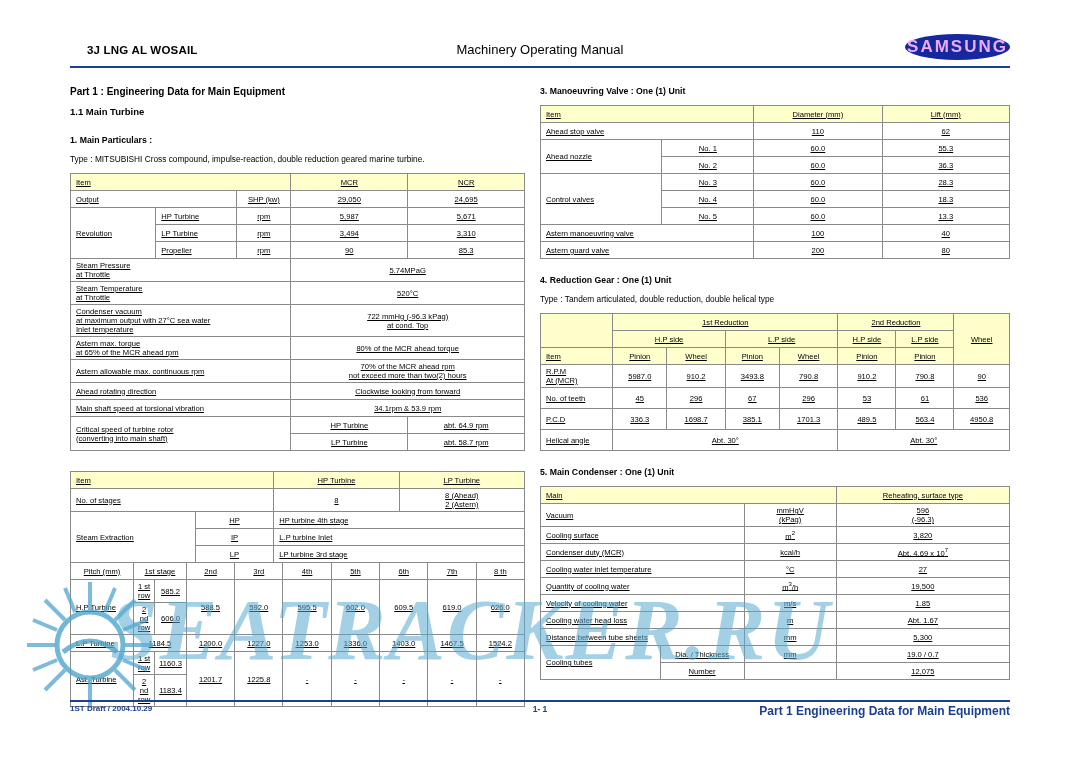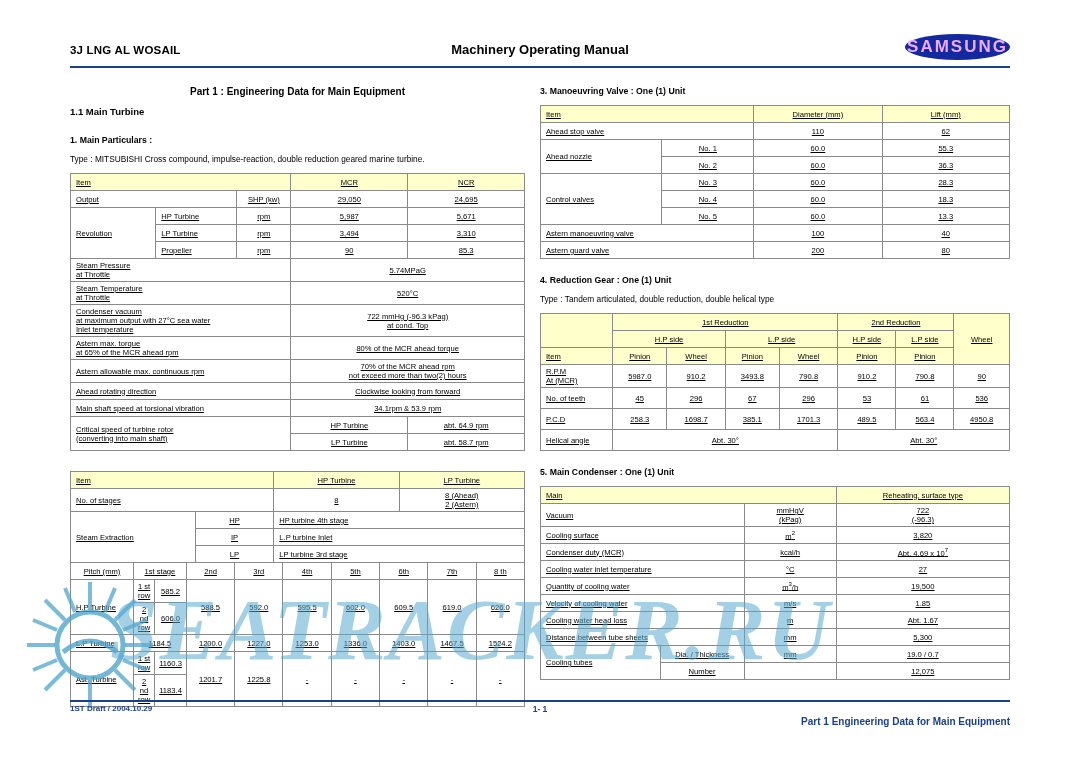--- a/index.html
+++ b/index.html
@@ -9,42 +9,42 @@
     font-family:"Liberation Sans",sans-serif;
     font-size:8.5px;
     color:#000;
     position:relative;
     overflow:hidden;
   }
   .page{position:absolute;left:0;top:0;width:1080px;height:757px;}
 
   
   .hdr{position:absolute;left:70px;top:40px;width:940px;height:34px;}
-  .hdr-left{position:absolute;left:0;top:4px;font-size:11.5px;font-weight:bold;letter-spacing:.2px;}
-  .hdr-center{position:absolute;left:0;top:2px;width:940px;text-align:center;font-size:13px;font-weight:bold;}
+  .hdr-left{position:absolute;left:17px;top:4px;font-size:11.5px;font-weight:bold;letter-spacing:.2px;}
+  .hdr-center{position:absolute;left:0;top:2px;width:940px;text-align:center;font-size:13px;font-weight:normal;}
   .hdr-rule{position:absolute;left:0;top:26px;width:940px;height:2px;background:#1b3f8f;}
   .samsung{
     position:absolute;right:0;top:-6px;width:105px;height:26px;
     background:#1428a0;border-radius:50%/50%;
     display:flex;align-items:center;justify-content:center;
   }
   .samsung span{color:#f0abfc;font-size:17px;font-weight:bold;letter-spacing:2px;font-family:"Liberation Sans",sans-serif;}
 
   
   .ftr{position:absolute;left:70px;top:700px;width:940px;}
   .ftr-rule{position:absolute;left:0;top:0;width:940px;height:2px;background:#1b3f8f;}
   .ftr-left{position:absolute;left:0;top:4px;font-size:8px;color:#1b3f8f;font-weight:bold;}
   .ftr-center{position:absolute;left:0;top:4px;width:940px;text-align:center;font-size:8.5px;color:#1b3f8f;font-weight:bold;}
-  .ftr-right{position:absolute;right:0;top:16px;font-size:10px;color:#1b3f8f;font-weight:bold;}
+  .ftr-right{position:absolute;right:0;top:4px;font-size:12px;color:#1b3f8f;font-weight:bold;}
 
   
   .colL{position:absolute;left:70px;top:86px;width:455px;}
   .colR{position:absolute;left:540px;top:86px;width:470px;}
 
-  .sec-title{font-size:10px;font-weight:bold;margin:0 0 9px 0;text-align:center;}
+  .sec-title{font-size:10px;font-weight:bold;margin:0 0 9px 0;}
   .sub-title{font-size:9.5px;font-weight:bold;margin:0 0 18px 0;}
   .item-title{font-size:8.7px;font-weight:bold;margin:0 0 9px 0;}
   .para{font-size:8.3px;margin:0 0 9px 0;}
 
   table{border-collapse:collapse;width:100%;font-size:7.6px;text-decoration:underline;}
   td,th{border:1px solid #8a8a8a;padding:2px 4px;text-align:center;vertical-align:middle;
         height:12px;font-weight:normal;}
   .hdrow td,.hdrow th{background:#ffffcc;font-weight:normal;}
   .lft{text-align:left;padding-left:5px;}
   .nb{border:none;}
@@ -376,21 +376,21 @@
         <td>45</td>
         <td>296</td>
         <td>67</td>
         <td>296</td>
         <td>53</td>
         <td>61</td>
         <td>536</td>
       </tr>
       <tr>
         <td class="lft blk">P.C.D</td>
-        <td>258.3</td>
+        <td>336.3</td>
         <td>1698.7</td>
         <td>385.1</td>
         <td>1701.3</td>
         <td>489.5</td>
         <td>563.4</td>
         <td>4950.8</td>
       </tr>
       <tr>
         <td class="lft blk">Helical angle</td>
         <td colspan="4">Abt. 30°</td>
@@ -408,21 +408,21 @@
         <td class="lft" colspan="3" style="width:290px">Main</td>
         <td style="width:180px">Reheating, surface type</td>
       </tr>
       <tr>
         <td class="lft" colspan="2" style="width:200px">Vacuum</td>
         <td style="width:90px">
           <div>mmHgV</div>
           <div>(kPag)</div>
         </td>
         <td>
-          <div>722</div>
+          <div>596</div>
           <div>(-96.3)</div>
         </td>
       </tr>
       <tr>
         <td class="lft" colspan="2">Cooling surface</td>
         <td>m<sup>2</sup></td>
         <td>3,820</td>
       </tr>
       <tr>
         <td class="lft" colspan="2">Condenser duty (MCR)</td>

